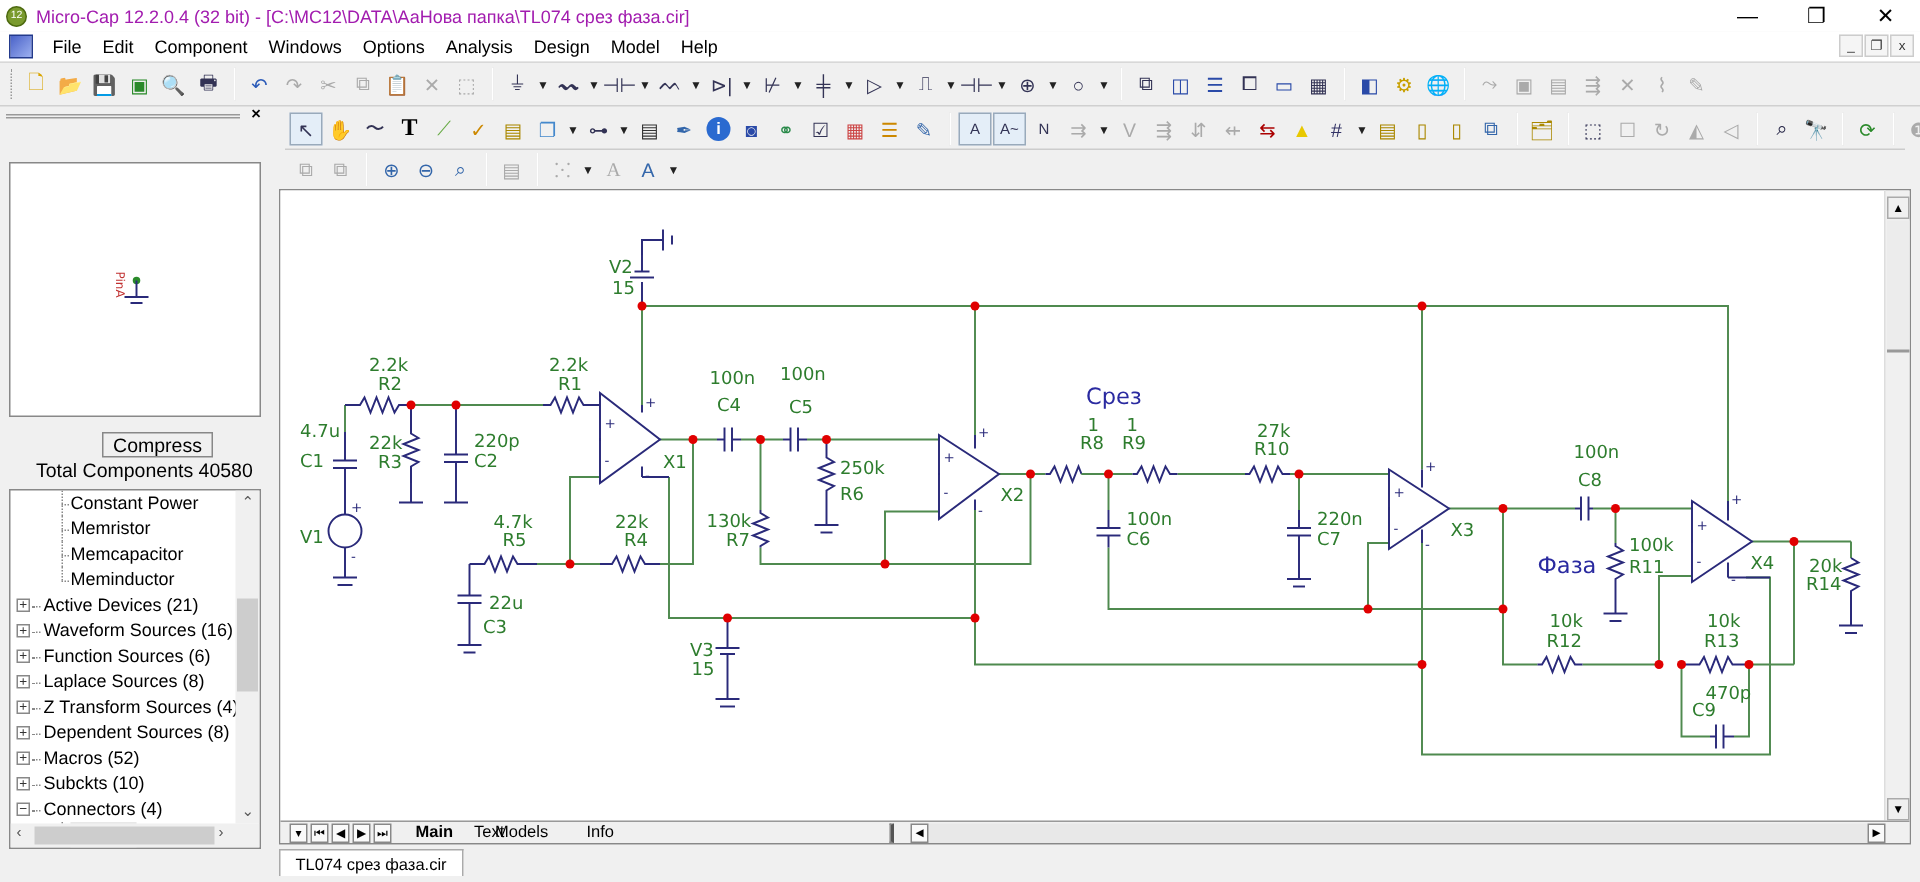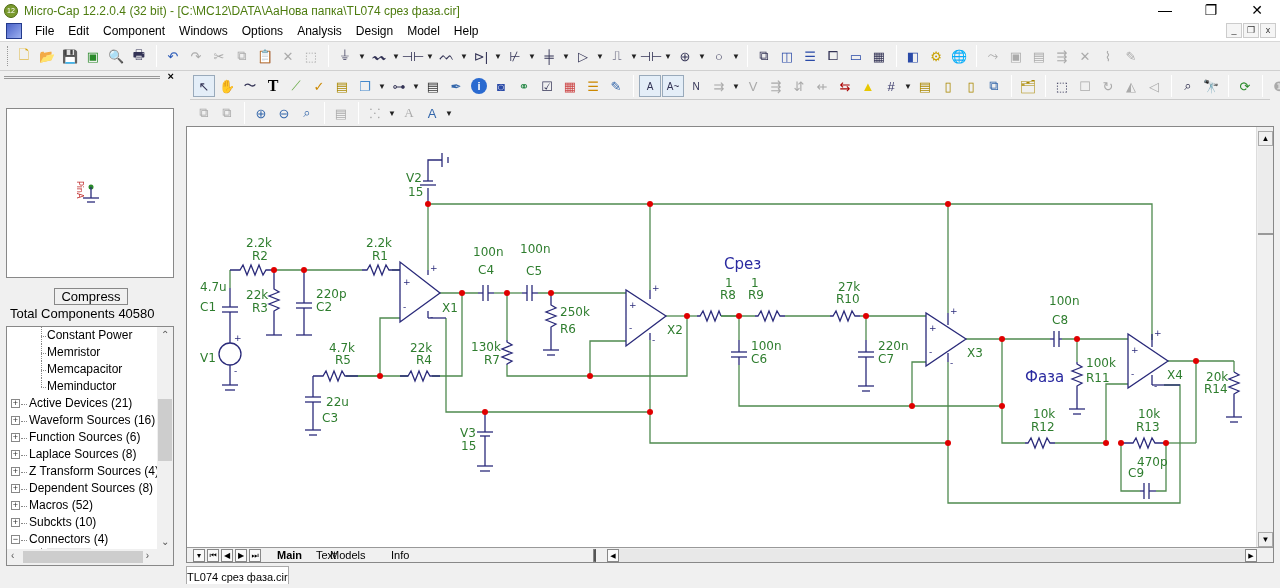--- a/index.html
+++ b/index.html
@@ -1,19 +1,19 @@
 <!DOCTYPE html>
 <html><head>
 <meta charset="utf-8">
 <style>
   * { box-sizing: border-box; margin: 0; padding: 0; }
   html, body { width: 1280px; height: 588px; overflow: hidden; background: #f0f0f0; font-family: "Liberation Sans", sans-serif; font-size: 12px; color: #000; }
   .titlebar { position: absolute; left: 0; top: 0; width: 1280px; height: 21px; background: #fff; display: flex; align-items: center; }
   .app-icon { width: 14px; height: 14px; border-radius: 50%; background: #7a9a2e; border: 1px solid #4d6a10; margin: 0 6px 0 4px; color: #fff; font-size: 7px; line-height: 12px; text-align: center; }
-  .title-text { font-size: 12px; color: #4d7c0f; }
+  .title-text { font-size: 12px; color: #a21caf; }
   .win-controls { position: absolute; right: 0; top: 0; display: flex; }
   .win-btn { width: 46px; height: 21px; text-align: center; line-height: 21px; font-size: 14px; color: #000; }
   .menubar { position: absolute; left: 0; top: 21px; width: 1280px; height: 20px; background: #fff; display: flex; align-items: center; }
   .menu-icon { width: 16px; height: 16px; margin: 0 6px 0 6px; background: linear-gradient(135deg,#4a62c8,#9cb0f0); border: 1px solid #233a8c; }
   .menu-item { padding: 0 7px; font-size: 12px; line-height: 20px; }
   .mdi-controls { position: absolute; right: 4px; top: 2px; display: flex; gap: 1px; }
   .mdi-btn { width: 16px; height: 15px; border: 1px solid #ccc; background: #f5f5f5; font-size: 9px; text-align: center; line-height: 13px; color: #333; }
   .toolbar1 { position: absolute; left: 0; top: 41px; width: 1280px; height: 30px; background: #f0f0f0; border-top: 1px solid #d8d8d8; border-bottom: 1px solid #d0d0d0; display: flex; align-items: center; padding-left: 4px; }
   .tb { width: 22px; height: 22px; display: flex; align-items: center; justify-content: center; font-size: 13px; color: #335; margin-right: 1px; }
   .tb.dis { color: #aaa; }
@@ -23,21 +23,21 @@
 
   
   .leftpanel { position: absolute; left: 0; top: 72px; width: 180px; height: 516px; background: #f0f0f0; }
   .lp-header { height: 12px; position: relative; }
   .lp-header .line { position: absolute; left: 4px; right: 20px; top: 4px; border-top: 1px solid #999; border-bottom: 1px solid #999; height: 3px; }
   .lp-close { position: absolute; right: 6px; top: -2px; font-size: 11px; font-weight: bold; }
   .tabs { display: flex; margin-left: 6px; margin-top: 3px; height: 20px; }
   .tab { padding: 2px 4px; border: 1px solid #aaa; border-bottom: none; background: #f0f0f0; font-size: 12px; margin-right: 1px; }
   .tab.active { background: #fff; }
   .preview { position: absolute; left: 6px; top: 36px; width: 168px; height: 170px; background: #fff; border: 1px solid #888; }
-  .compress-area { position: absolute; left: 6px; top: 213px; width: 168px; height: 40px; }
+  .compress-area { position: absolute; left: 20px; top: 213px; width: 168px; height: 40px; }
   .compress-btn { position: absolute; left: 48px; top: 3px; width: 74px; height: 17px; border: 1px solid #888; background: #f0f0f0; font-size: 13px; text-align: center; line-height: 15px; }
   .total { position: absolute; left: 4px; top: 21px; font-size: 13px; white-space: nowrap; }
   .tree { position: absolute; left: 6px; top: 254px; width: 168px; height: 240px; background: #fff; border: 1px solid #888; overflow: hidden; }
   .tree-row { position: relative; height: 17px; line-height: 17px; font-size: 12px; white-space: nowrap; }
   .tree-exp { position: absolute; left: 4px; top: 4px; width: 9px; height: 9px; border: 1px solid #888; background: #fff; font-size: 9px; line-height: 7px; text-align: center; color: #333; }
   .tree-label-l1 { position: absolute; left: 22px; }
   .tree-label-l2 { position: absolute; left: 40px; }
   .tree-row .vline { position: absolute; left: 34px; top: 0; height: 17px; border-left: 1px dotted #888; }
   .tree-row .hline { position: absolute; left: 34px; top: 9px; width: 5px; border-top: 1px dotted #888; }
   .tree-row .hline1 { position: absolute; left: 14px; top: 9px; width: 6px; border-top: 1px dotted #888; }
@@ -61,21 +61,21 @@
   .vscroll .thumb { position: absolute; top: 20px; left: 1px; width: 15px; height: 88px; background: #ececec; border-bottom: 2px solid #999; }
   .vscroll .down { position: absolute; bottom: 0; left: 1px; width: 15px; height: 15px; border: 1px solid #aaa; background: #f0f0f0; font-size: 8px; text-align: center; line-height: 13px; }
   .bottombar { position: absolute; left: 0; top: 420px; width: 1086px; height: 15px; background: #f0f0f0; border-top: 1px solid #999; }
   .nav-btn { position: absolute; top: 1px; width: 12px; height: 13px; border: 1px solid #888; background: #fafafa; font-size: 8px; text-align: center; line-height: 11px; }
   .page-tab { position: absolute; top: 0px; font-size: 11px; line-height: 14px; }
   .page-tab.main { font-weight: bold; }
   .hscroll { position: absolute; left: 420px; top: 1px; width: 650px; height: 13px; background: #e8e8e8; }
   .hscroll .lbtn { position: absolute; left: 0; top: 0; width: 12px; height: 13px; border: 1px solid #888; background: #fafafa; font-size: 7px; text-align: center; line-height: 11px; }
   .hscroll .rbtn { position: absolute; right: 0; top: 0; width: 12px; height: 13px; border: 1px solid #888; background: #fafafa; font-size: 7px; text-align: center; line-height: 11px; }
   .doc-tabs { position: absolute; left: 186px; top: 566px; height: 22px; }
-  .doc-tab { height: 18px; padding: 4px 0; background: #fff; border: 1px solid #aaa; border-bottom: none; font-size: 11px; }
+  .doc-tab { height: 18px; padding: 4px 10px; background: #fff; border: 1px solid #aaa; border-bottom: none; font-size: 11px; }
 
   svg text { font-family: "DejaVu Sans", sans-serif; }
   .lbl { fill: #2e7d2e; font-size: 12px; }
   .lbl-blue { fill: #2a2aa0; font-size: 15px; }
   .wire { stroke: #4f8a4f; stroke-width: 1.3; fill: none; }
   .comp { stroke: #2a2a7a; stroke-width: 1.3; fill: none; }
   .node { fill: #e00000; }
 </style>
 </head>
 <body>

